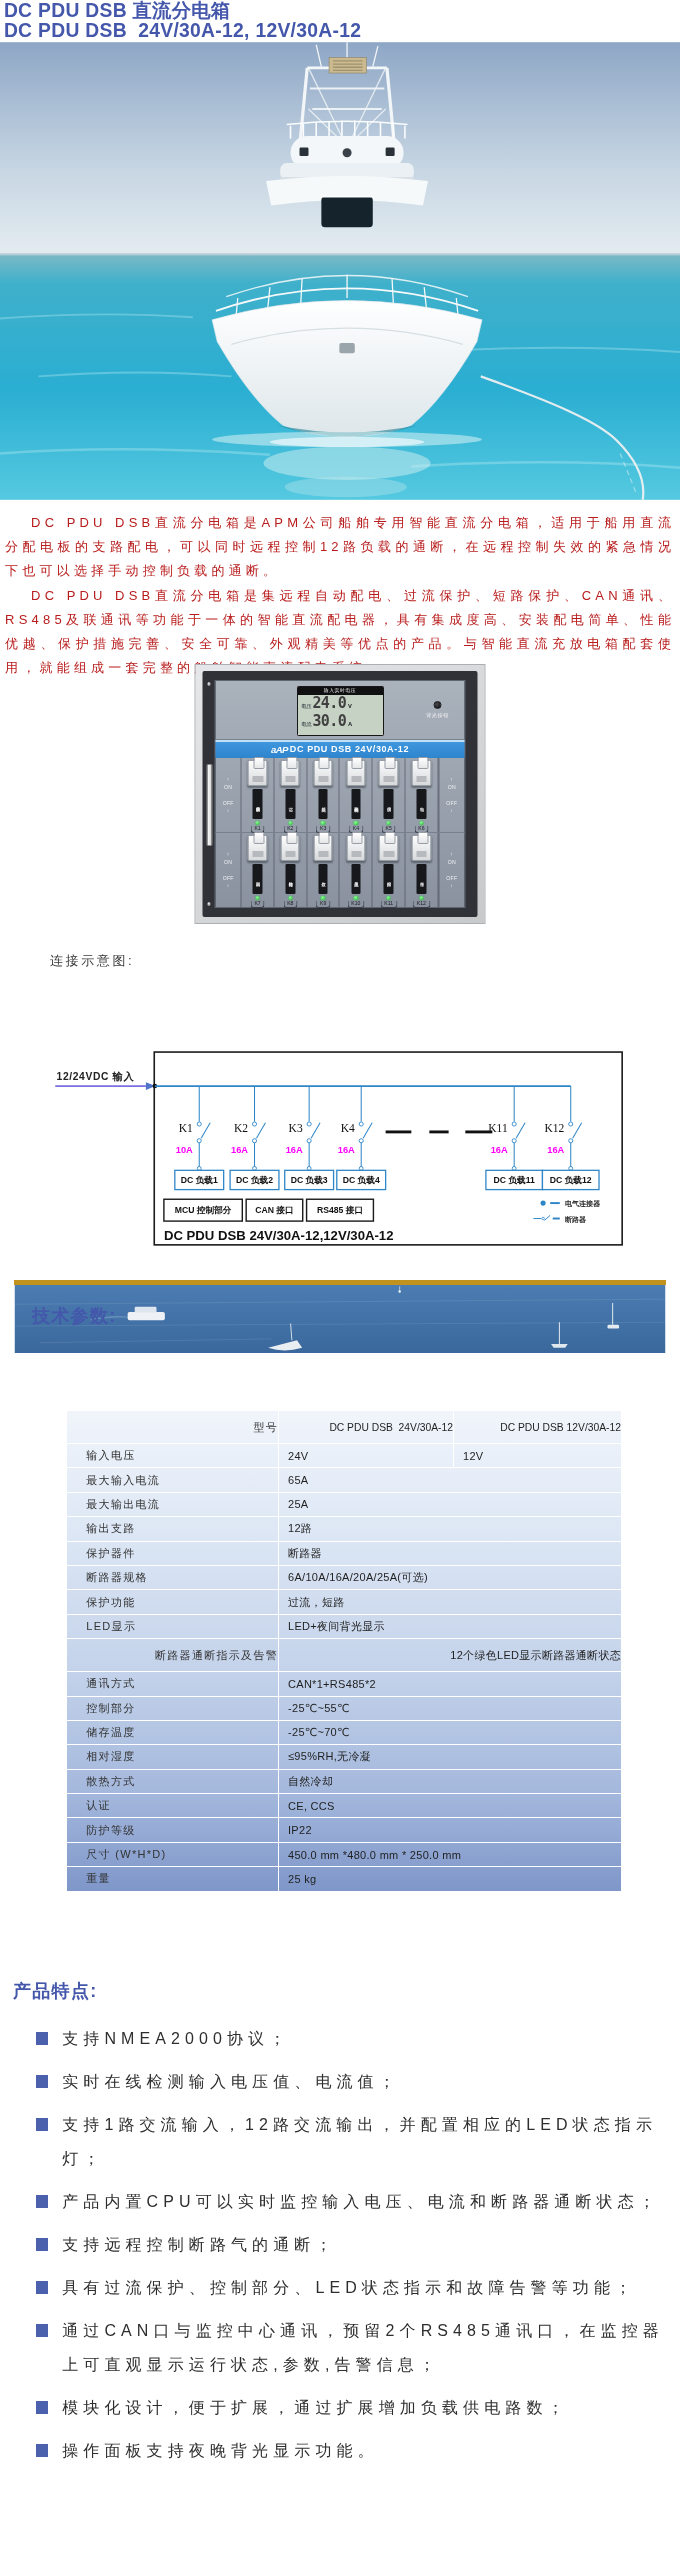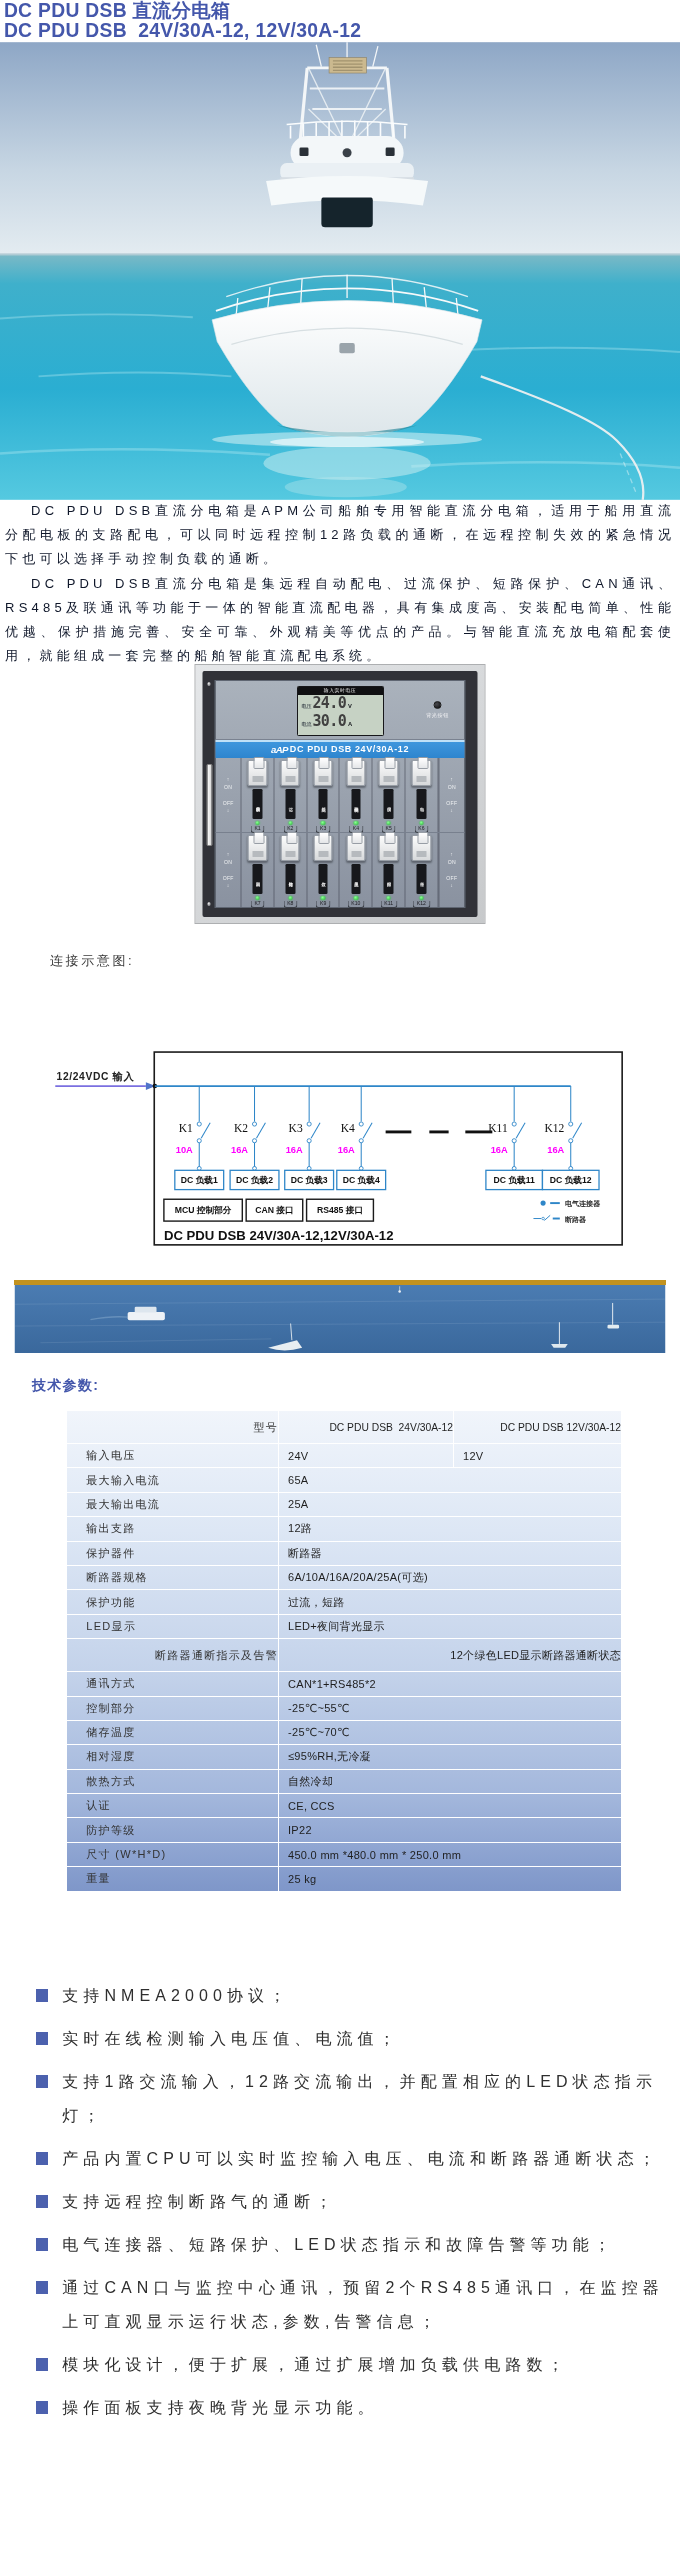--- a/index.html
+++ b/index.html
@@ -13,21 +13,21 @@
 
   
   .titles{position:absolute;top:1.3px;left:3.9px;color:var(--accent);font-weight:bold;}
   .t1,.t2{font-size:19.3px;line-height:20px;white-space:pre;letter-spacing:0.3px;}
 
   
   .hero{position:absolute;top:42px;left:0;width:680px;height:458px;}
   .hero svg{display:block;}
 
   
-  .paras{position:absolute;top:499px;left:5.1px;width:670px;color:#0f172a;
+  .paras{position:absolute;top:511px;left:5.1px;width:670px;color:#b91c1c;
          font-size:13px;line-height:24px;letter-spacing:4.2px;text-align:justify;}
   .paras p{margin:0;text-indent:2em;}
   .paras p+p{margin-top:1.3px;}
 
   
   .product{position:absolute;top:664px;left:50%;transform:translateX(-50%);
            width:291px;height:260px;}
   .p-outer{width:291px;height:260px;background:linear-gradient(145deg,#e5e7e9,#c7c9cb);
            border:0.6px solid #adafb1;padding:5.8px 7px;position:relative;}
   .screw{position:absolute;width:4.5px;height:4.5px;border-radius:50%;
@@ -87,21 +87,21 @@
   
   .conn-h{position:absolute;top:952px;left:50px;font-size:13px;letter-spacing:2.6px;color:#3a3a3a;}
   .diagram{position:absolute;top:1046px;left:0;width:680px;height:203px;}
 
   
   .banner{position:absolute;top:1280px;left:14px;width:652px;}
   .goldbar{height:5.1px;background:var(--gold);}
   .banner svg{display:block;}
 
   
-  .tech-h{position:absolute;top:1377px;left:32px;font-size:14px;font-weight:bold;
+  .tech-h{position:absolute;top:1304px;left:32px;font-size:18px;font-weight:bold;
           color:var(--accent);letter-spacing:1.3px;}
   .spec-wrap{position:absolute;top:1410px;left:66px;width:556px;
              background:linear-gradient(180deg,#f1f5fb 0%,#dde7f5 25%,#c3d2ea 55%,#a3b7dc 80%,#7e96c9 100%);}
   .spec-wrap table{width:100%;border-collapse:collapse;}
   .spec-wrap td{border:1.9px solid #fff;background:transparent;height:24.4px;padding:1.3px 0;}
   .spec-wrap tr.tall td{height:33px;text-align:right;}
   td.c-label{width:212px;padding-left:19.3px;font-size:11px;color:#333;letter-spacing:1.3px;}
   td.c-val{padding-left:9px;font-size:11px;color:#1f1f1f;letter-spacing:0.3px;white-space:pre;}
   td.c-val.model{font-size:10.3px;letter-spacing:0;}
   td.c-v2{width:168px;}
@@ -607,20 +607,21 @@
           </tr>
           <tr>
             <td class="c-label">重量</td>
             <td class="c-val" colspan="2">25 kg</td>
           </tr>
         </tbody>
       </table>
   </div>
 
   <div class="features">
+    <div class="feat-h">产品特点:</div>
     <div id="feat-list">
         <div class="feat">
           <div class="marker"></div>
           <div class="ftext">支持NMEA2000协议；</div>
         </div>
         <div class="feat">
           <div class="marker"></div>
           <div class="ftext">实时在线检测输入电压值、电流值；</div>
         </div>
         <div class="feat">
@@ -630,21 +631,21 @@
         <div class="feat">
           <div class="marker"></div>
           <div class="ftext">产品内置CPU可以实时监控输入电压、电流和断路器通断状态；</div>
         </div>
         <div class="feat">
           <div class="marker"></div>
           <div class="ftext">支持远程控制断路气的通断；</div>
         </div>
         <div class="feat">
           <div class="marker"></div>
-          <div class="ftext">电气连接器、短路保护、LED状态指示和故障告警等功能；</div>
+          <div class="ftext">具有过流保护、控制部分、LED状态指示和故障告警等功能；</div>
         </div>
         <div class="feat">
           <div class="marker"></div>
           <div class="ftext">通过CAN口与监控中心通讯，预留2个RS485通讯口，在监控器上可直观显示运行状态,参数,告警信息；</div>
         </div>
         <div class="feat">
           <div class="marker"></div>
           <div class="ftext">模块化设计，便于扩展，通过扩展增加负载供电路数；</div>
         </div>
         <div class="feat">

